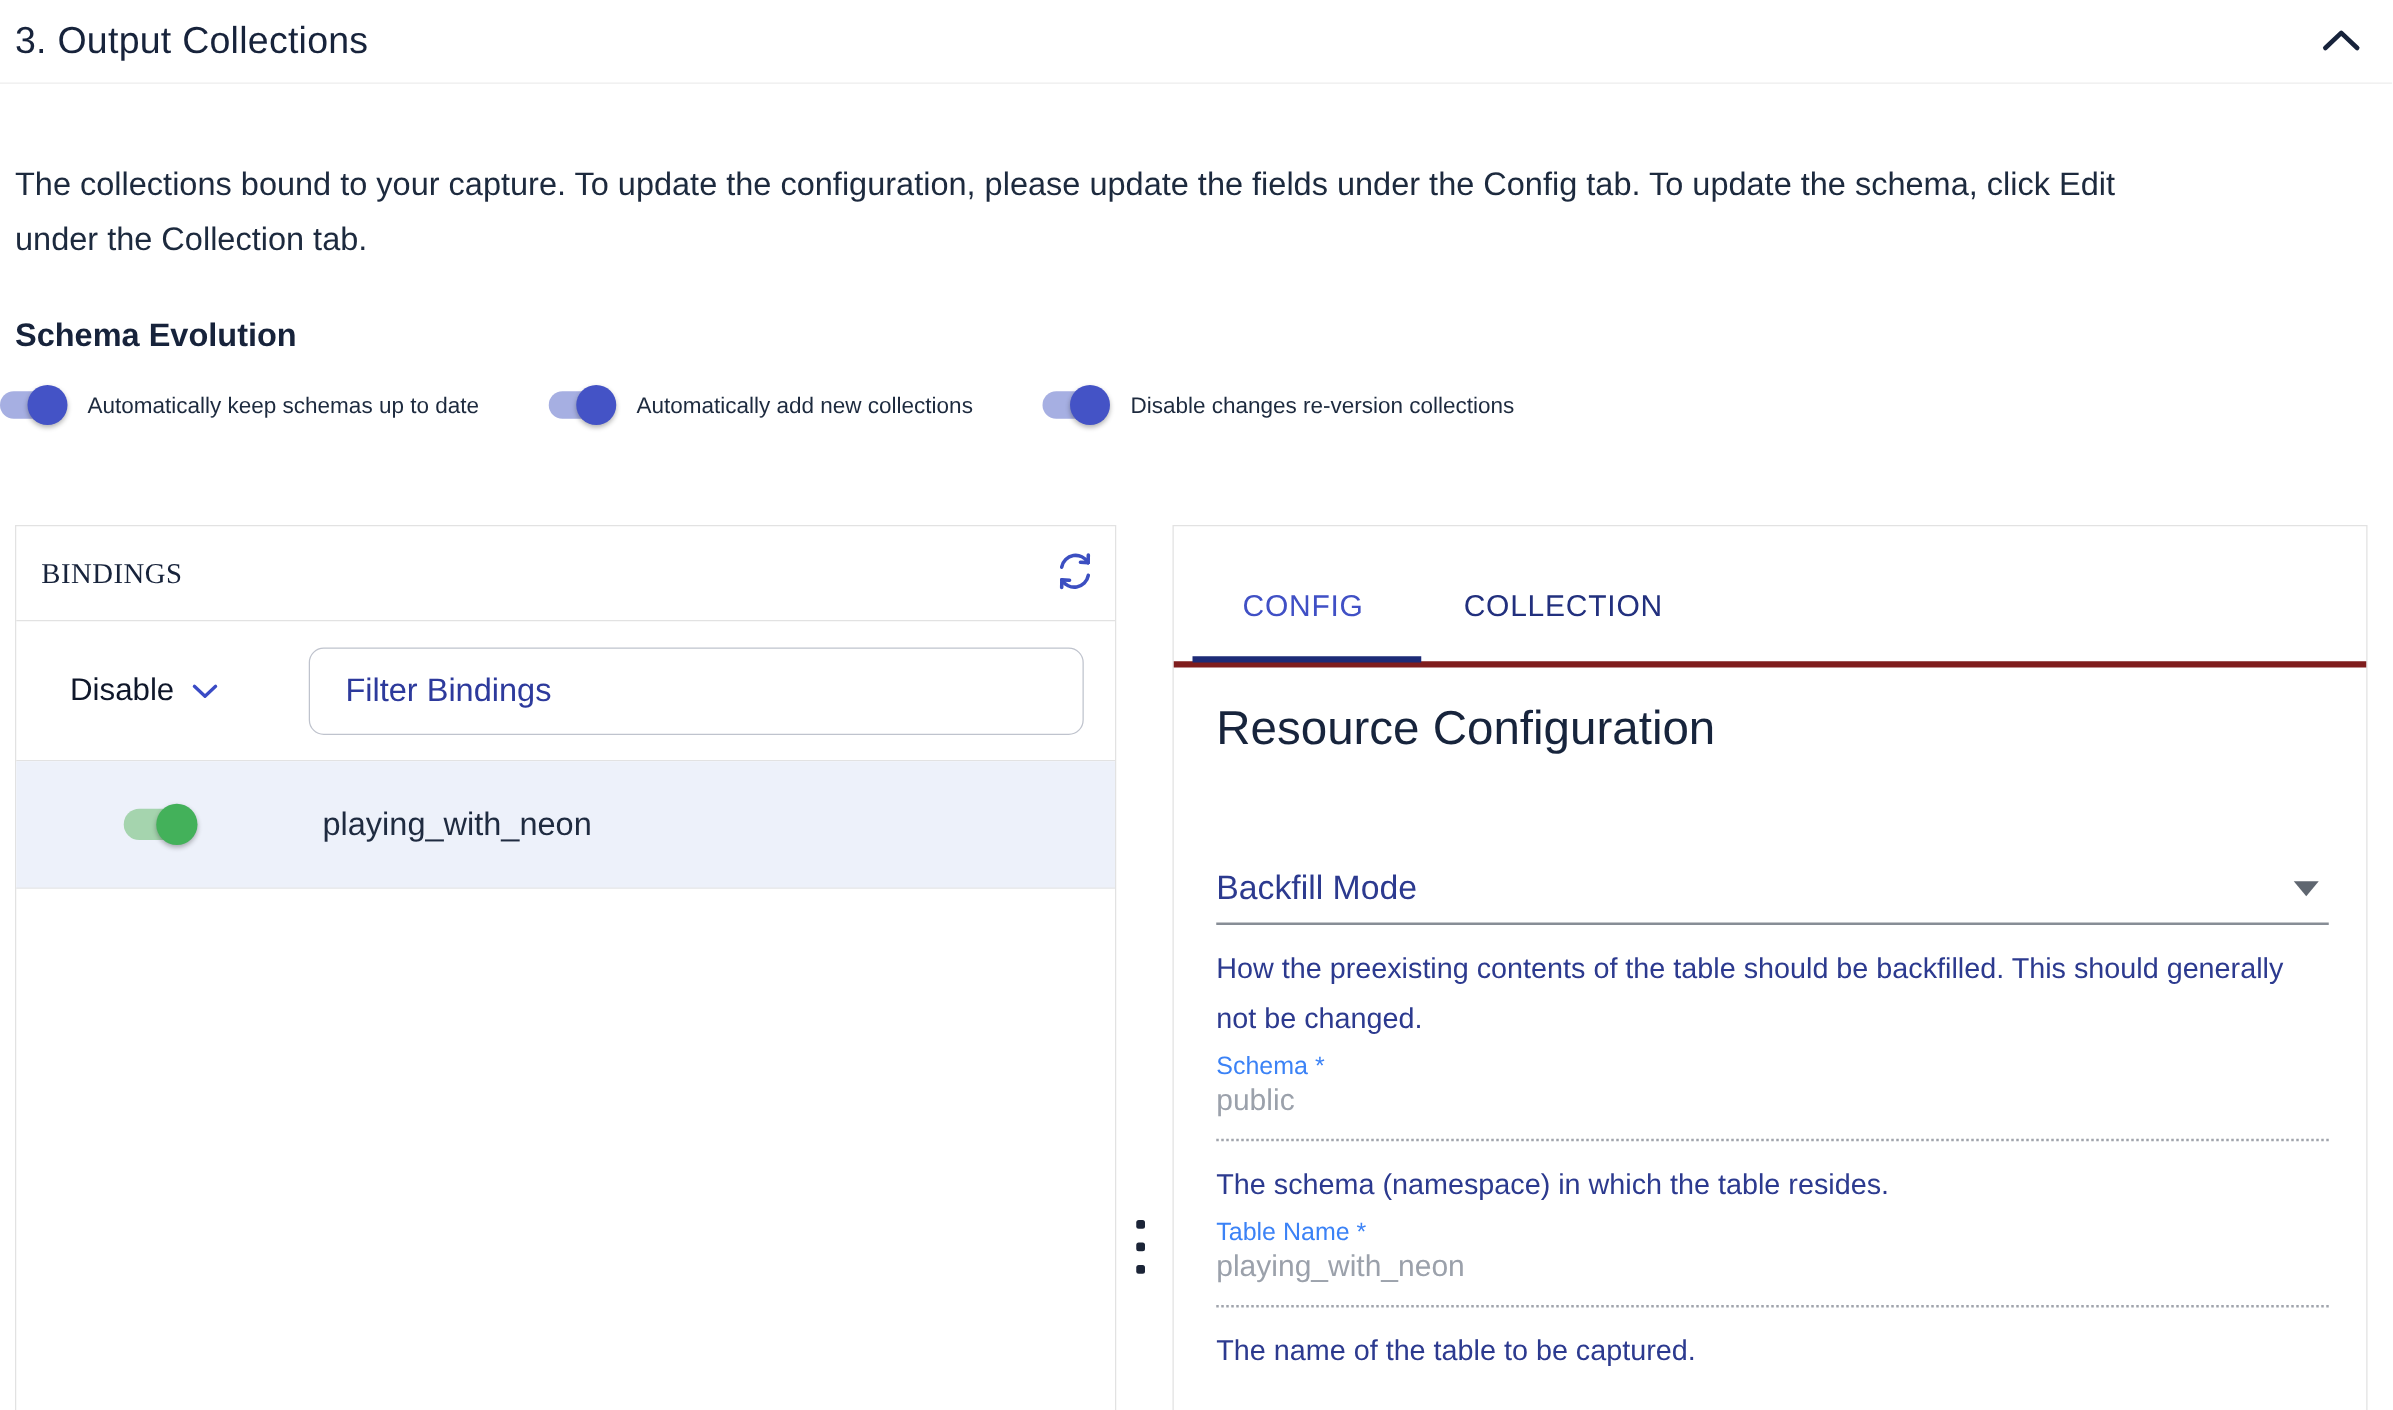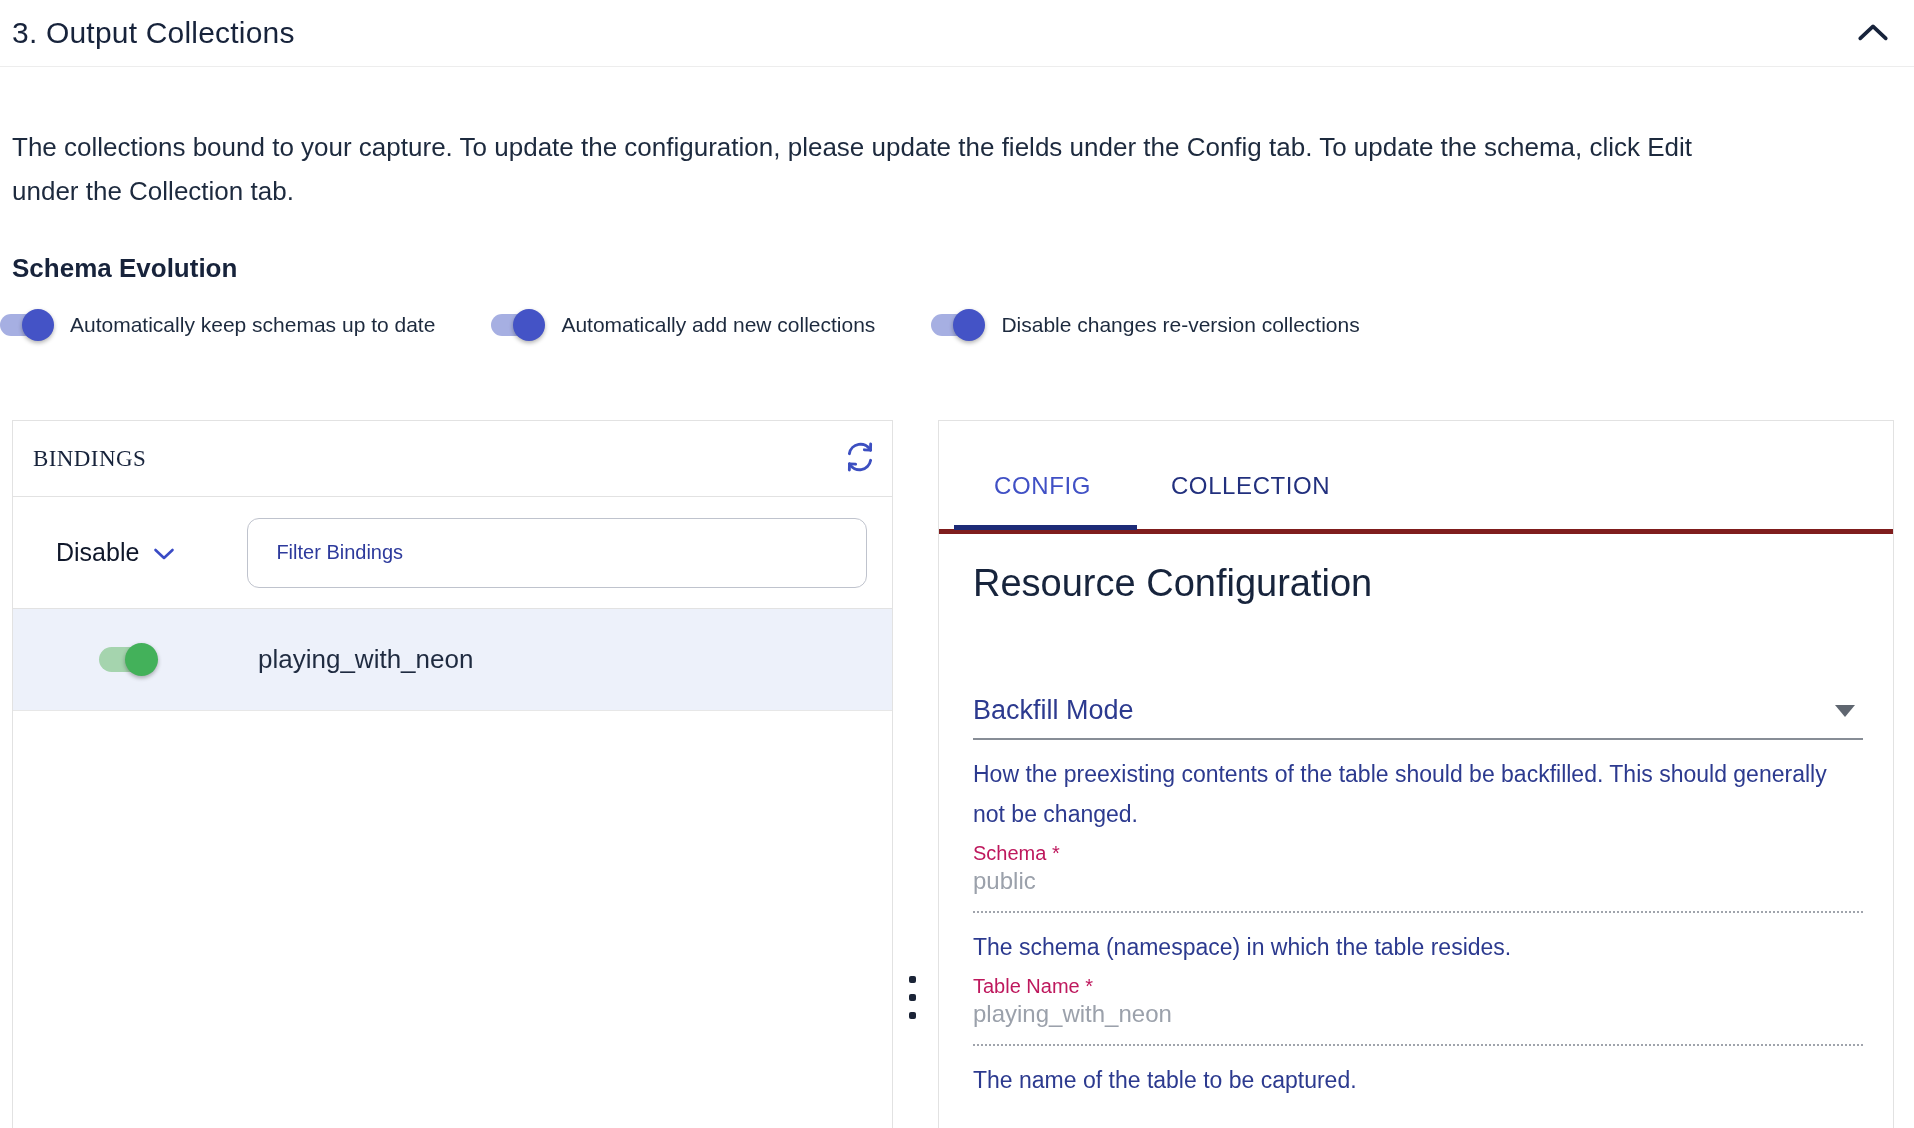--- a/index.html
+++ b/index.html
@@ -14,21 +14,21 @@
     border-bottom:1px solid #ededed;
   }
   .section-title{font-size:30px; font-weight:500; letter-spacing:.2px; color:#17233b;}
   .collapse-btn{display:flex; align-items:center; cursor:pointer; background:none; border:none; padding:0;}
   
   .intro{margin:58px 0 0 12px; max-width:1750px; font-size:26px; line-height:44px; color:#1d2a3e;}
   .schema-evo-label{margin:40px 0 0 12px; font-size:26px; line-height:30px; font-weight:700; color:#17233b;}
   
   .toggles{margin-top:30px; display:flex; align-items:center; column-gap:56px;}
   .toggle-group{display:flex; align-items:center; column-gap:16px;}
-  .toggle-label{font-size:21px; color:#1d2a3e; white-space:nowrap;}
+  .toggle-label{font-size:18px; color:#1d2a3e; white-space:nowrap;}
   .switch{position:relative; width:54px; height:22px; cursor:pointer;}
   .switch .track{width:48px; height:22px; border-radius:11px; background:#a6afe2;}
   .switch .thumb{position:absolute; top:-5px; left:22px; width:32px; height:32px; border-radius:50%;
     background:#4453c6; box-shadow:0 2px 4px rgba(0,0,0,.3);}
   .switch.green{width:59px; height:25px;}
   .switch.green .track{width:57px; height:25px; border-radius:13px; background:#a5d4ae;}
   .switch.green .thumb{top:-4px; left:26px; width:33px; height:33px; background:#43b15a;}
   
   .bindings-card{
     position:absolute; left:12px; top:420px; width:881px; height:760px;
@@ -36,21 +36,21 @@
   }
   .bindings-header{height:76px; box-sizing:border-box; display:flex; align-items:center;
     justify-content:space-between; padding:0 14px 0 20px; border-bottom:1px solid #e2e2e2;}
   .bindings-title{font-size:23px; font-weight:500; letter-spacing:.4px; color:#17233b;font-family:Liberation Serif, serif;}
   .refresh-btn{background:none;border:none;padding:0;cursor:pointer;display:flex;}
   .bindings-controls{height:112px; box-sizing:border-box; display:flex; align-items:center;
     padding-left:43px; border-bottom:1px solid #e2e2e2;}
   .disable-btn{display:flex; align-items:center; column-gap:14px; background:none; border:none;
     padding:0; color:#0f172a; font-size:25px; font-weight:500; font-family:inherit; cursor:pointer;}
   .filter-input{margin-left:72px; width:620px; height:70px; box-sizing:border-box;
-    border:1px solid #bfc3cd; border-radius:12px; padding:0 28px; font-size:20px;
+    border:1px solid #bfc3cd; border-radius:12px; padding:0 28px; font-size:26px;
     font-family:inherit; color:#2d3a9c; outline:none; background:#fff;}
   .filter-input::placeholder{color:#2d3a9c; opacity:1;}
   .binding-row{height:102px; box-sizing:border-box; background:#edf1fa; display:flex; align-items:center;
     padding-left:86px; border-bottom:1px solid #e7e7e7; cursor:pointer;}
   .binding-name{margin-left:100px; font-size:26px; color:#1f2b40;}
   
   .drag-handle{position:absolute; left:905px; top:972px; display:flex; flex-direction:column;
     row-gap:11px; cursor:col-resize; padding:4px;}
   .drag-handle .dot{width:7px; height:7px; border-radius:2px; background:#1b2437;}
   
@@ -68,21 +68,21 @@
   .config-content{padding:28px 32px 0 34px;}
   .config-heading{margin:0; font-size:38px; font-weight:500; color:#17243c;}
   .backfill{margin-top:90px;}
   .select-row{display:flex; align-items:center; justify-content:space-between; width:890px; cursor:pointer;}
   .select-label{font-size:27px; color:#2c3a8f;text-align:right;}
   .select-arrow{width:0; height:0; border-left:10px solid transparent; border-right:10px solid transparent;
     border-top:12px solid #5f6670; margin-right:8px;}
   .select-underline{width:890px; border-bottom:2px solid #878d96; margin-top:12px;}
   .field-desc{width:890px; margin-top:14px; font-size:23px; line-height:40px; color:#2c3a8f;}
   .field{margin-top:8px;}
-  .field-label{font-size:20px; color:#be185d;}
+  .field-label{font-size:20px; color:#3b82f6;}
   .field-value{width:890px; box-sizing:border-box; padding-bottom:14px; font-size:24px;
     line-height:32px; color:#9ba1ab; border-bottom:2px dotted #a0a4ac;}
 </style>
 </head>
 <body>
 
 <div class="page">
 
   <div class="section-header">
     <div class="section-title">3. Output Collections</div>

